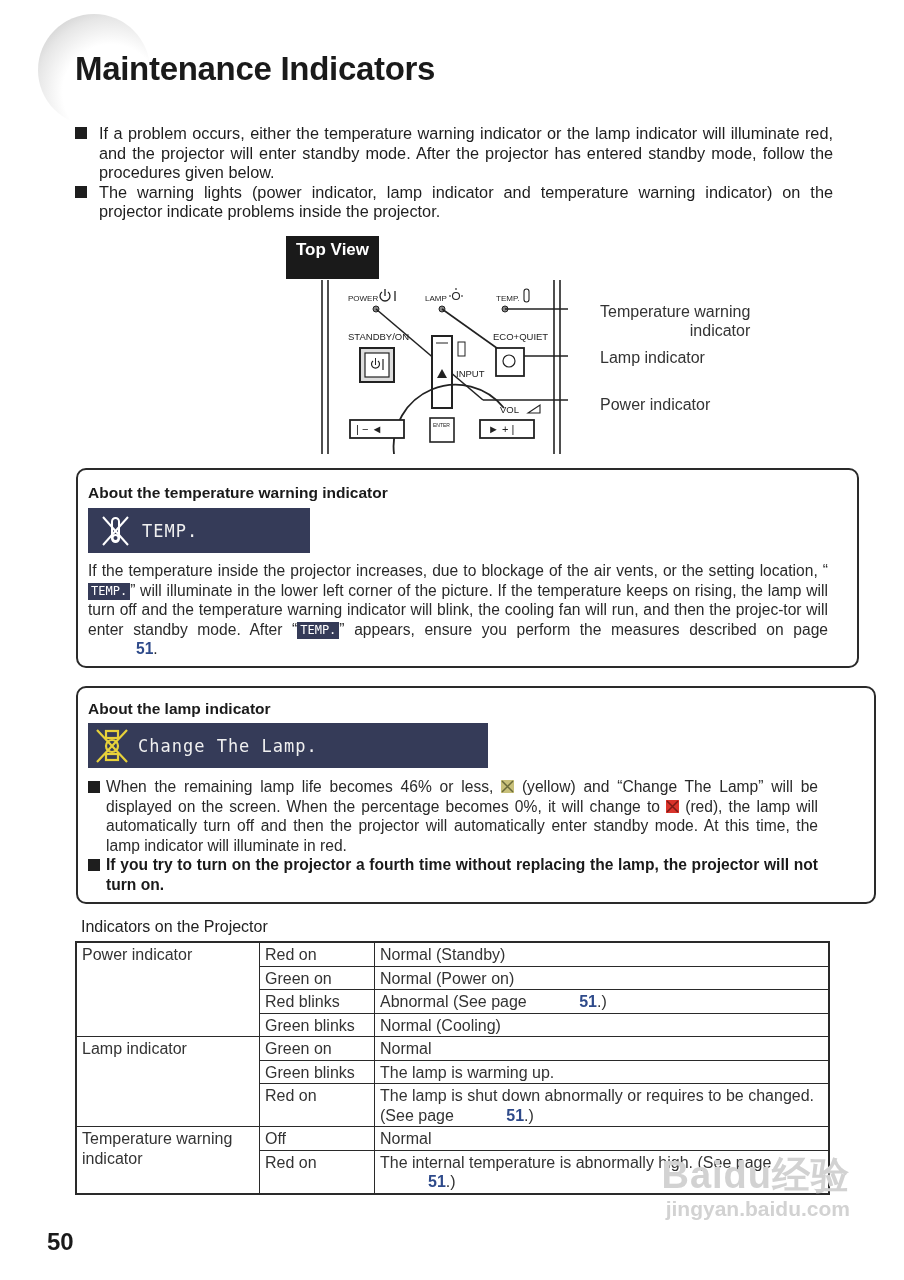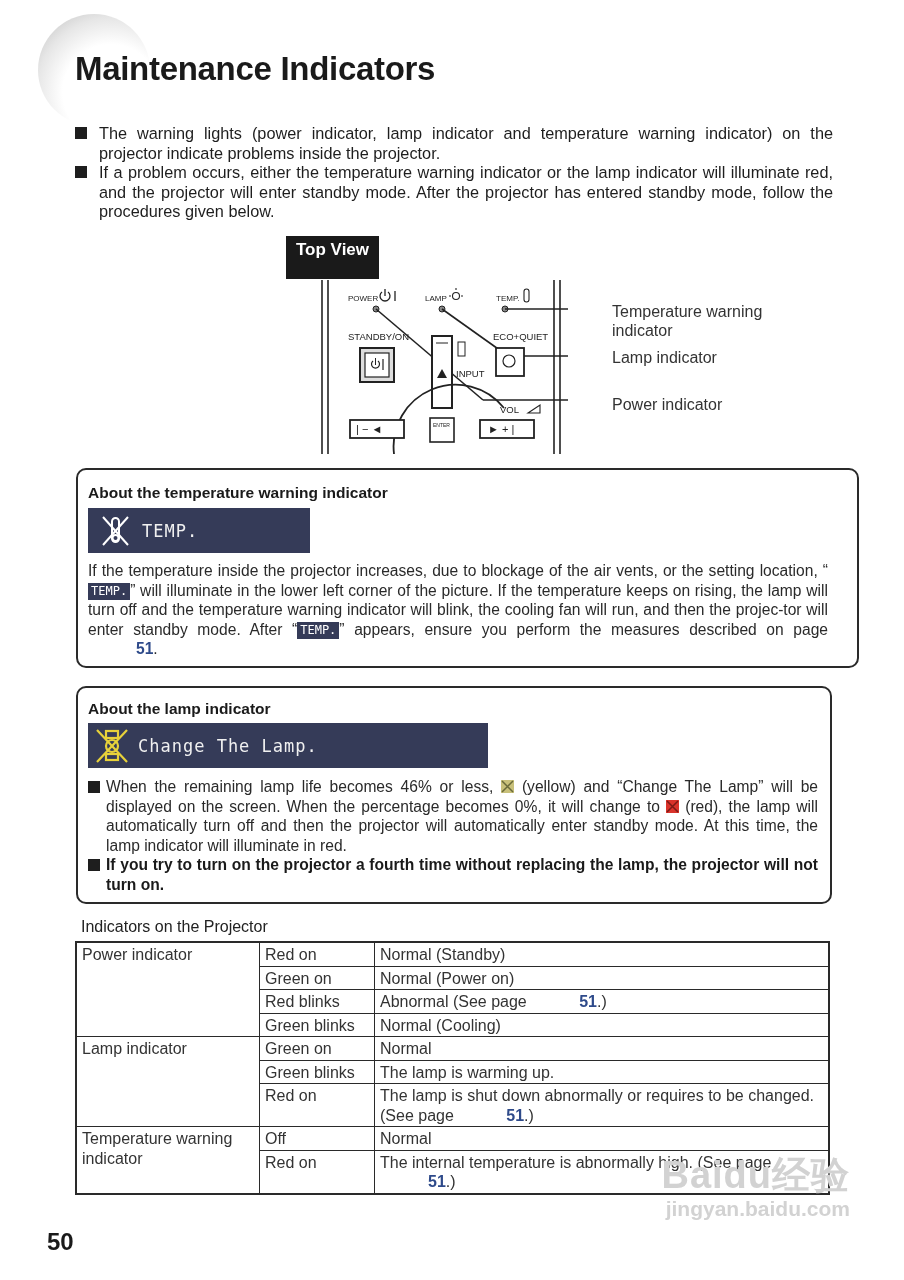--- a/index.html
+++ b/index.html
@@ -18,21 +18,21 @@
   .intro { position: absolute; left: 75px; top: 124px; width: 758px; font-size: 16.3px; line-height: 19.5px; color: #1e1e1e; }
   .bullet { position: relative; padding-left: 24px; text-align: justify; }
   .bullet .sq { position: absolute; left: 0; top: 3px; width: 12px; height: 12px; background: #1e1e1e; }
 
   .topview-label {
     position: absolute; left: 286px; top: 236px; padding: 4px 10px 19px;
     background: #1a1a1a; color: #fff; font-size: 17px; font-weight: bold;
   }
   .diagram { position: absolute; left: 318px; top: 278px; width: 250px; height: 176px; }
   .callouts { position: absolute; left: 600px; top: 300px; font-size: 16px; color: #333; line-height: 19px; }
-  .callout { position: absolute; left: 12px; white-space: nowrap; }
+  .callout { position: absolute; left: 0; white-space: nowrap; text-align: right; }
 
   .box {
     position: absolute; left: 76px; width: 752px; border: 2px solid #2a2a2a; border-radius: 10px; background: #fff;
   }
   .box-title { position: absolute; left: 10px; font-size: 15.5px; font-weight: bold; color: #1a1a1a; }
   .osd {
     position: absolute; left: 10px; background: #353b58; color: #f0f0f0;
     font-family: "DejaVu Sans Mono", monospace; display: flex; align-items: center;
   }
   .osd .txt { font-size: 17px; letter-spacing: 1px; }
@@ -62,25 +62,25 @@
 </style>
 </head>
 <body>
 
 <div class="deco-circle"></div>
 <h1 class="page-title">Maintenance Indicators</h1>
 
 <div class="intro">
   <div class="bullet">
     <span class="sq"></span>
-    <span>The warning lights (power indicator, lamp indicator and temperature warning indicator) on the projector indicate problems inside the projector.</span>
+    <span>If a problem occurs, either the temperature warning indicator or the lamp indicator will illuminate red, and the projector will enter standby mode. After the projector has entered standby mode, follow the procedures given below.</span>
   </div>
   <div class="bullet">
     <span class="sq"></span>
-    <span>If a problem occurs, either the temperature warning indicator or the lamp indicator will illuminate red, and the projector will enter standby mode. After the projector has entered standby mode, follow the procedures given below.</span>
+    <span>The warning lights (power indicator, lamp indicator and temperature warning indicator) on the projector indicate problems inside the projector.</span>
   </div>
 </div>
 
 <div class="topview-label">Top View</div>
 
 <svg class="diagram" viewBox="0 0 250 176" width="250" height="176">
   <g stroke="#222" stroke-width="1.6" fill="none">
     <line x1="4" y1="2" x2="4" y2="176"></line>
       <line x1="10" y1="2" x2="10" y2="176"></line>
     <line x1="236" y1="2" x2="236" y2="176"></line>
@@ -172,21 +172,21 @@
           <line x1="32" y1="4" x2="7" y2="32"></line>
       </g>
     </svg>
     <span class="txt" style="margin-left:6px">TEMP.</span>
   </div>
   <div class="box-text" style="top:91px">
     <span>If the temperature inside the projector increases, due to blockage of the air vents, or the setting location, “</span><span class="chip">TEMP.</span><span>” will illuminate in the lower left corner of the picture. If the temperature keeps on rising, the lamp will turn off and the temperature warning indicator will blink, the cooling fan will run, and then the projec-tor will enter standby mode. After “</span><span class="chip">TEMP.</span><span>” appears, ensure you perform the measures described on page </span><span class="pg">51</span><span>.</span>
   </div>
 </div>
 
-<div class="box" style="top:686px; height:214px;">
+<div class="box" style="top:686px; height:214px;padding-left:44px;">
   <div class="box-title" style="top:12px">About the lamp indicator</div>
   <div class="osd" style="top:35px; width:400px; height:45px;">
     <svg width="40" height="38" viewBox="0 0 40 38" style="margin-left:4px">
       <g stroke="#e8d23a" stroke-width="2.2" fill="none">
         <rect x="14" y="4" width="12" height="7"></rect>
           <circle cx="20" cy="19" r="6"></circle>
         <rect x="14" y="27" width="12" height="6"></rect>
         <line x1="5" y1="3" x2="35" y2="35"></line>
           <line x1="35" y1="3" x2="5" y2="35"></line>
       </g>

